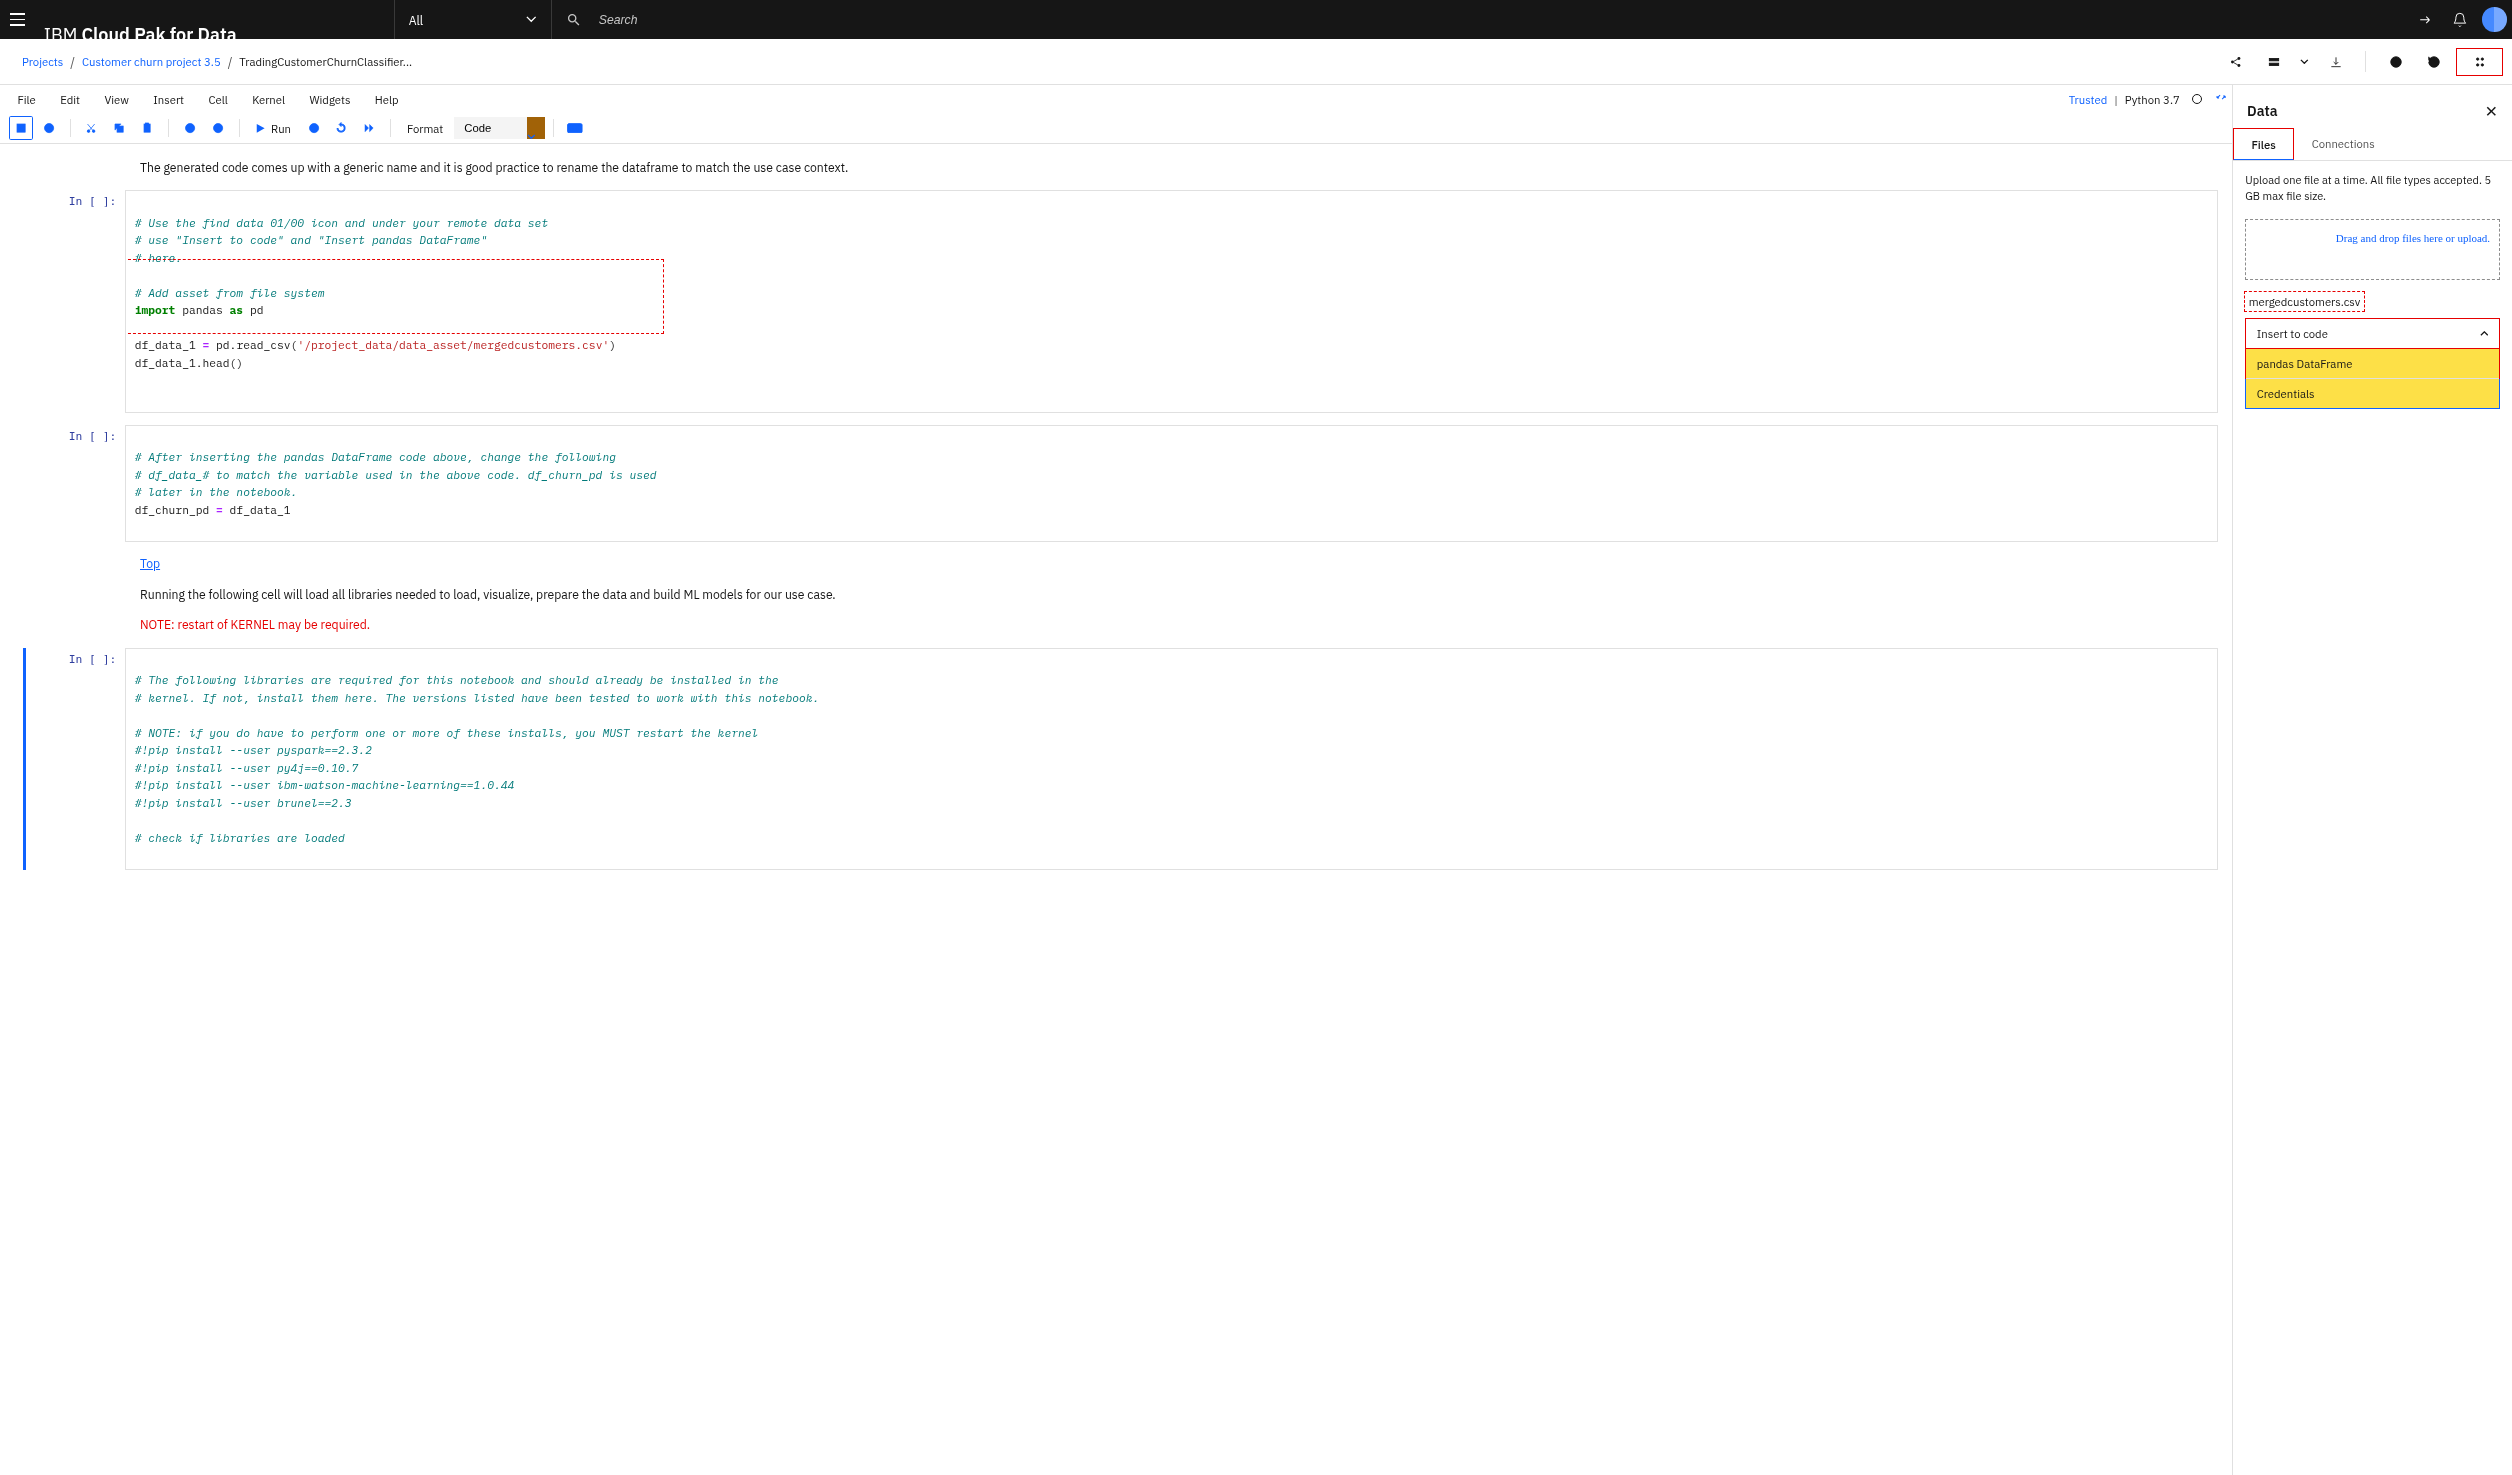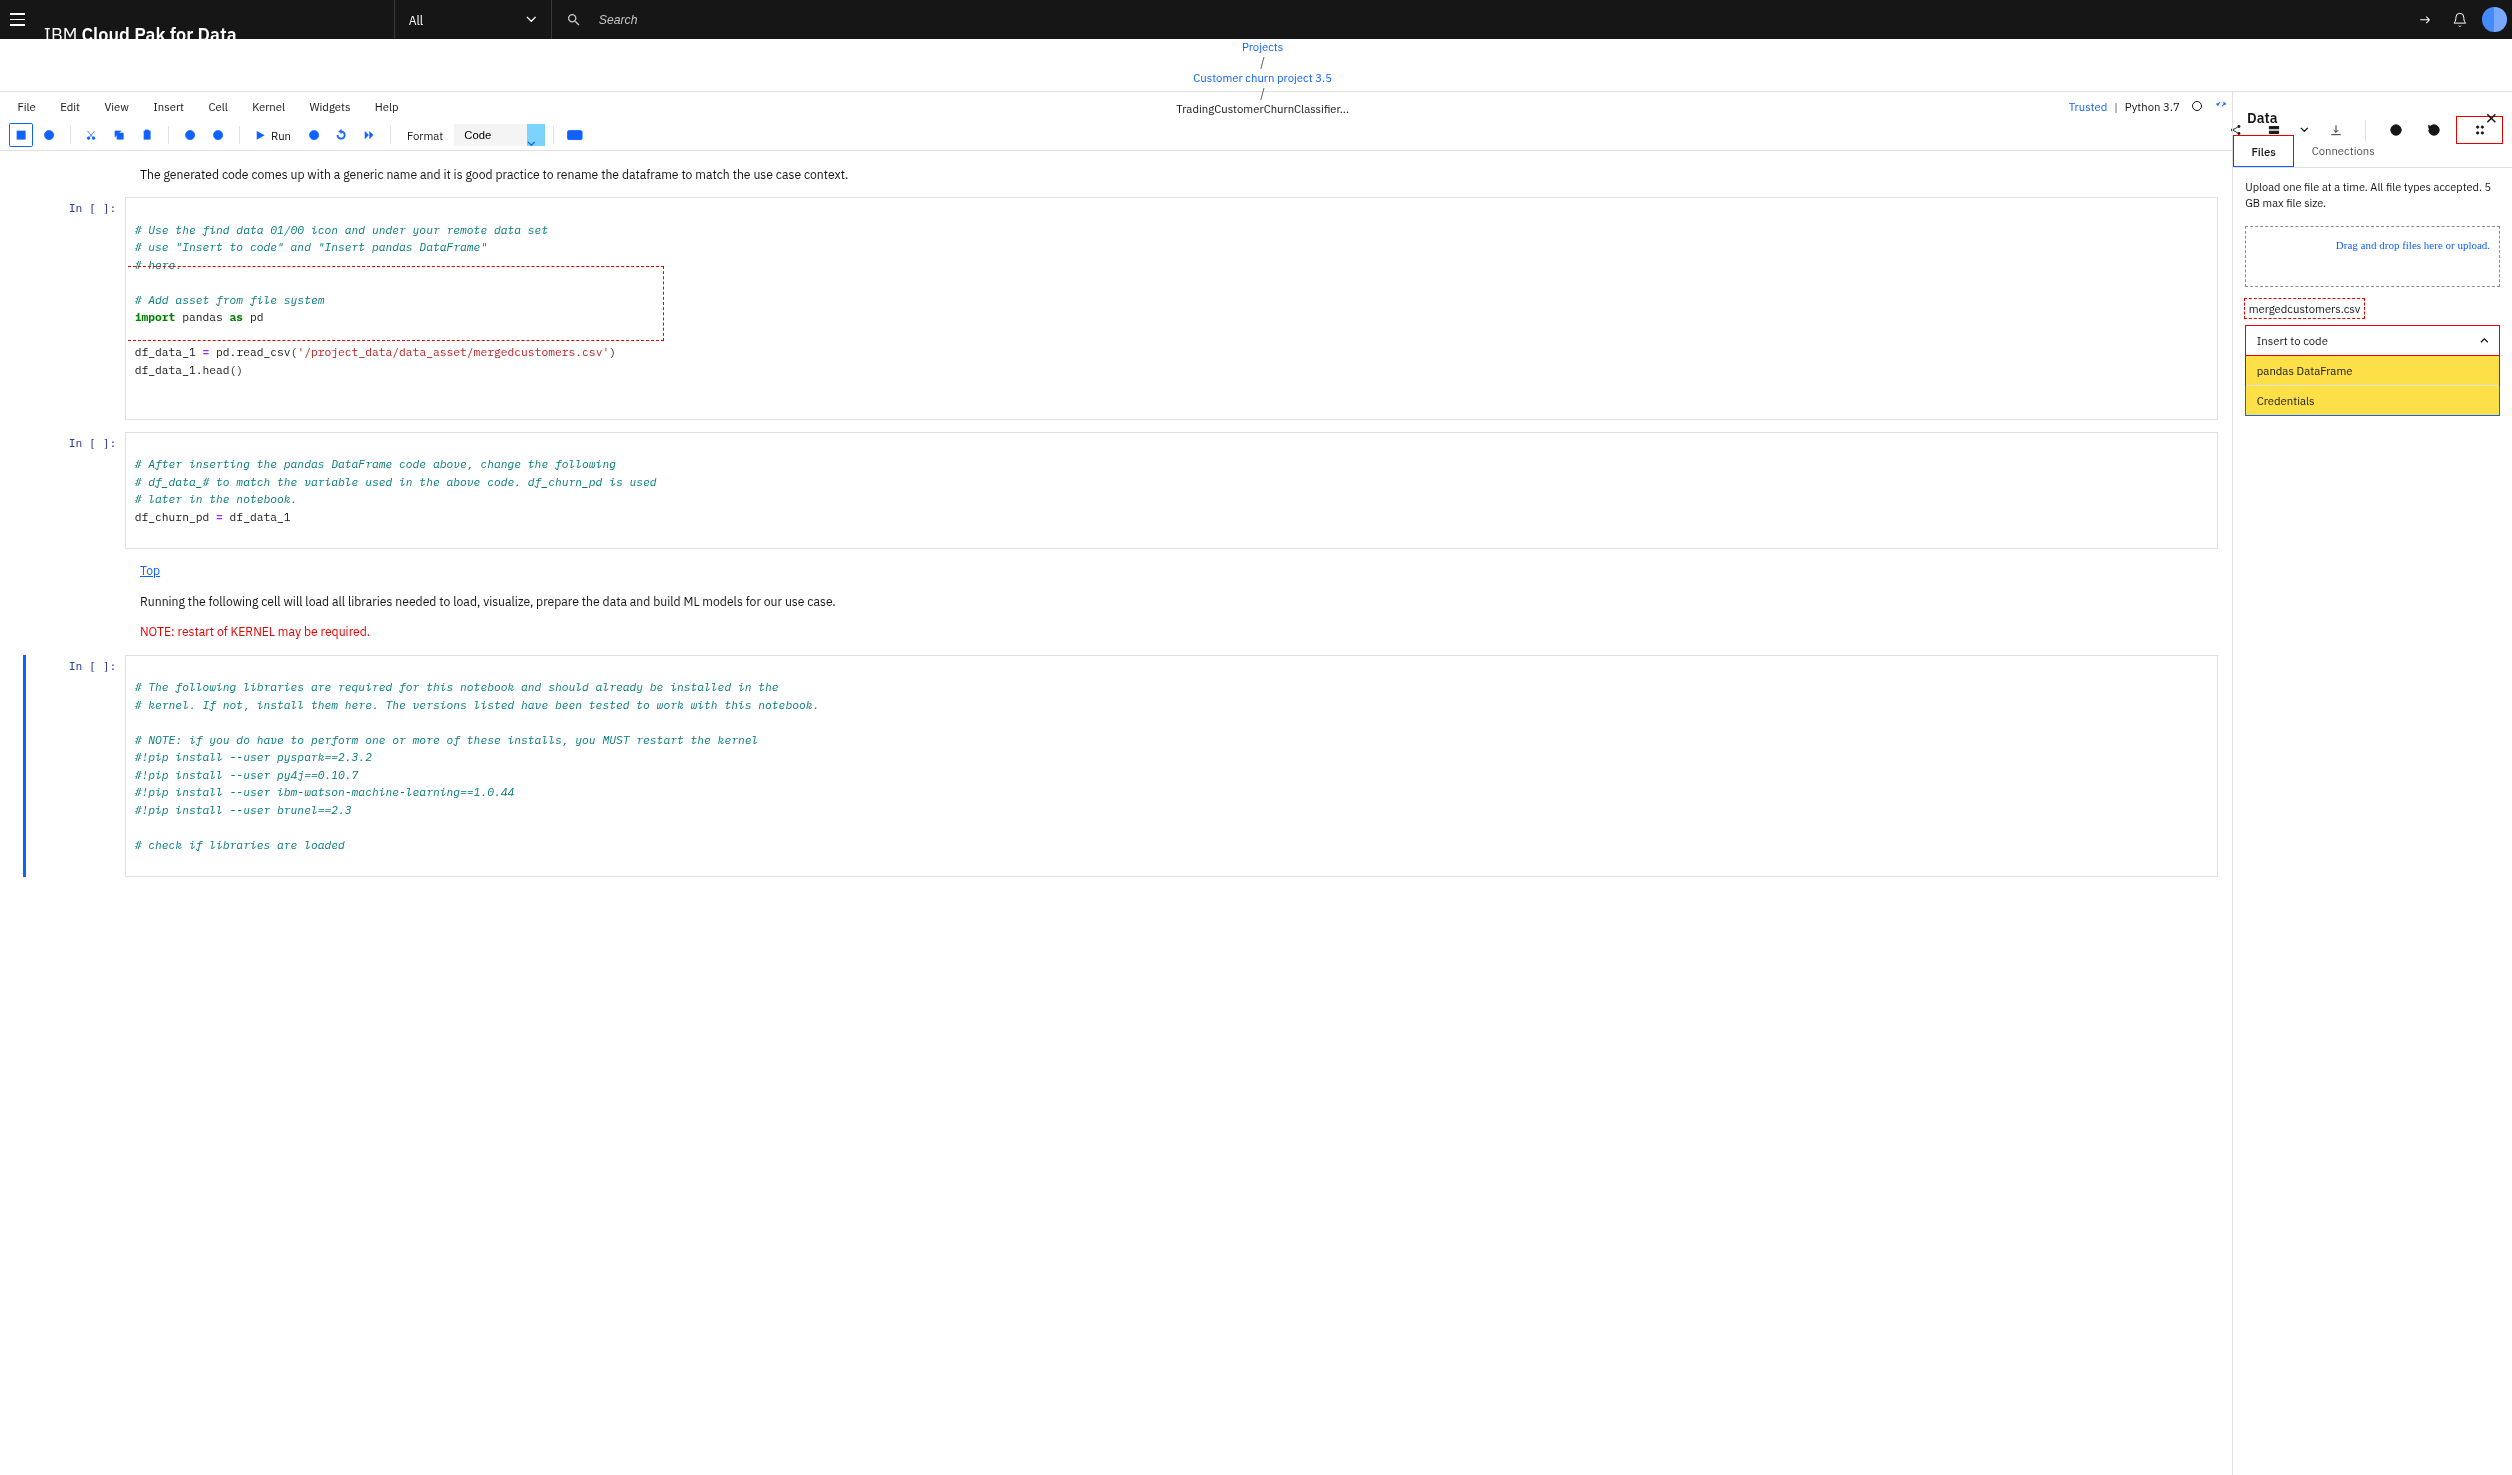--- a/index.html
+++ b/index.html
@@ -17,21 +17,21 @@
 .dropdown-all svg { fill: #fff; }
 .search-box { display: flex; align-items: center; padding: 0 14px; height: 39px; border-left: 0.9px solid #393939; }
 .search-box svg { fill: #c6c6c6; margin-right: 17.4px; }
 .search-box input { background: transparent; border: none; color: #fff; font-size: 12.2px; outline: none; width: 262px; font-style: italic; }
 .search-box input::placeholder { color: #c6c6c6; }
 .header-right { margin-left: auto; display: flex; align-items: center; }
 .header-icon { width: 35px; height: 39px; display: flex; align-items: center; justify-content: center; cursor: pointer; }
 .avatar-circle { width: 24.4px; height: 24.4px; border-radius: 50%; background: linear-gradient(90deg, #4589ff 50%, #78a9ff 50%); }
 
 
-.breadcrumb-bar { height: 53px; display: flex; align-items: center; border-bottom: 0.9px solid #e0e0e0; padding: 0 8.7px 0 22px; flex-direction: column; }
+.breadcrumb-bar { height: 46px; display: flex; align-items: center; border-bottom: 0.9px solid #e0e0e0; padding: 0 8.7px 0 22px; }
 .breadcrumb-bar a { color: #0f62fe; text-decoration: none; font-size: 11.3px; }
 .breadcrumb-bar .sep { margin: 0 7px; color: #525252; }
 .breadcrumb-bar .current { color: #161616; font-size: 11.3px; }
 .breadcrumb-right { margin-left: auto; display: flex; align-items: center; gap: 7px; }
 .bc-icon { width: 31px; height: 28px; display: flex; align-items: center; justify-content: center; cursor: pointer; }
 .bc-icon svg { fill: #161616; }
 .bc-icon.highlight-red { border: 1.7px solid #e60000; }
 .bc-divider { width: 0.9px; height: 21px; background: #e0e0e0; margin: 0 7px; }
 
 .main-row { display: flex; height: calc(100vh - 74px); }
@@ -51,21 +51,21 @@
 
 .nb-toolbar { height: 31px; display: flex; align-items: center; padding: 0 8.7px; gap: 3.5px; border-bottom: 0.9px solid #e0e0e0; }
 .tb-btn { width: 24.4px; height: 24.4px; display: flex; align-items: center; justify-content: center; cursor: pointer; border-radius: 1.7px; }
 .tb-btn svg { fill: #0f62fe; stroke: #0f62fe; }
 .tb-btn.active { border: 1.3px solid #0f62fe; }
 .tb-divider { width: 0.9px; height: 17.4px; background: #e0e0e0; margin: 0 5.2px; }
 .run-btn { display: flex; align-items: center; gap: 5.2px; padding: 0 7px; cursor: pointer; color: #161616; font-size: 11.3px; }
 .run-btn svg { fill: #0f62fe; }
 .format-label { font-size: 11.3px; margin: 0 7px; }
 .format-select { background: #f4f4f4; border: none; padding: 5.2px 35px 5.2px 10.5px; font-size: 11.3px; appearance: none; position: relative; }
-.format-select-wrap { position: relative; background: #7dd3fc; display: flex; align-items: flex-end; padding-right: 8.7px; }
+.format-select-wrap { position: relative; background: #a16207; display: flex; align-items: flex-end; padding-right: 8.7px; }
 .format-select-wrap svg { fill: #0f62fe; }
 
 
 .nb-content { flex: 1; overflow-y: auto; padding: 8.7px 14px 35px 0; }
 .md-block { margin: 5.2px 0 14px 140px; font-size: 12.2px; line-height: 1.5; max-width: 759px; }
 .md-block h2 { font-size: 19px; font-weight: 700; margin-bottom: 8.7px; }
 .md-block a { color: #0f62fe; text-decoration: underline; }
 .md-block .note-red { color: #e60000; }
 
 .code-cell { display: flex; margin: 5.2px 0 12.2px 26px; }

